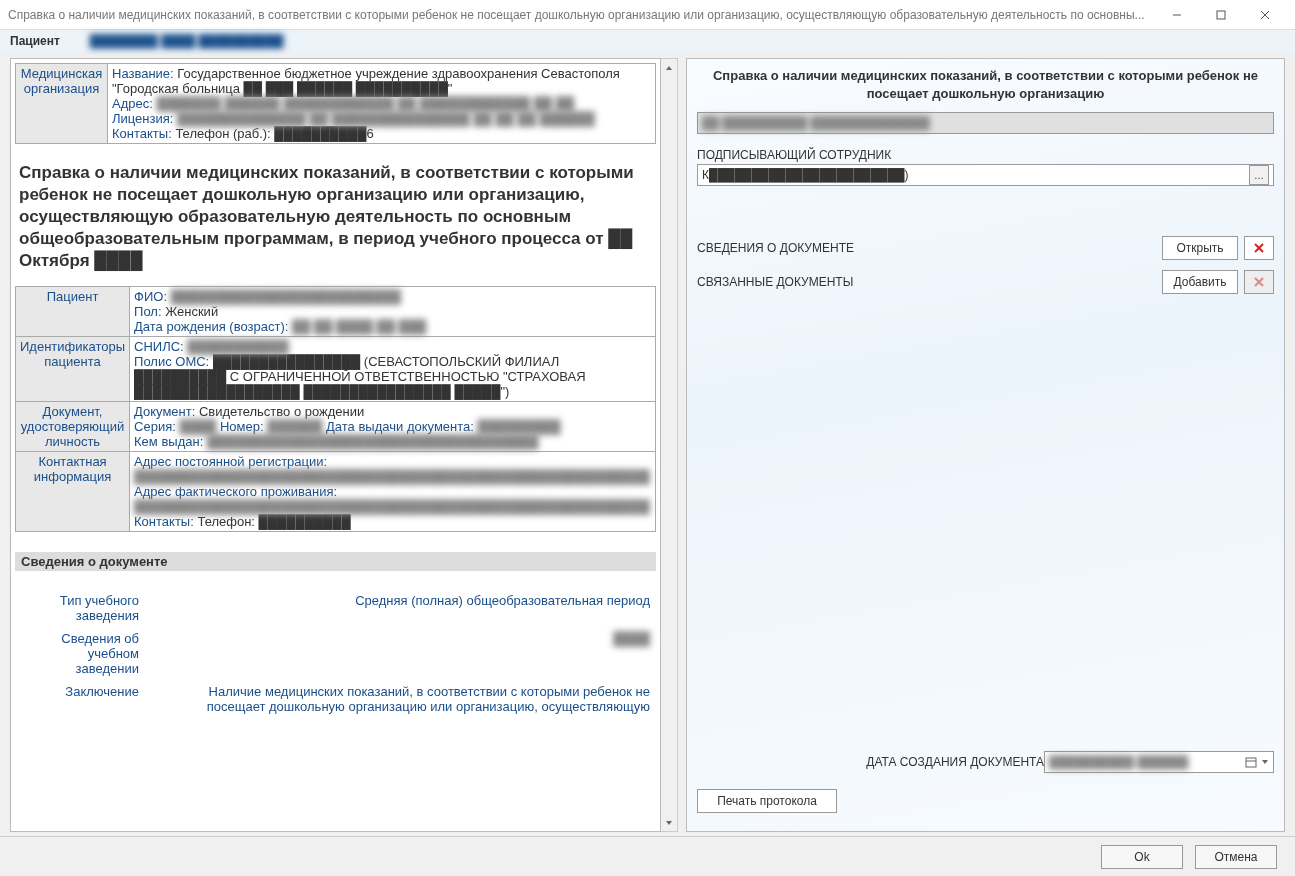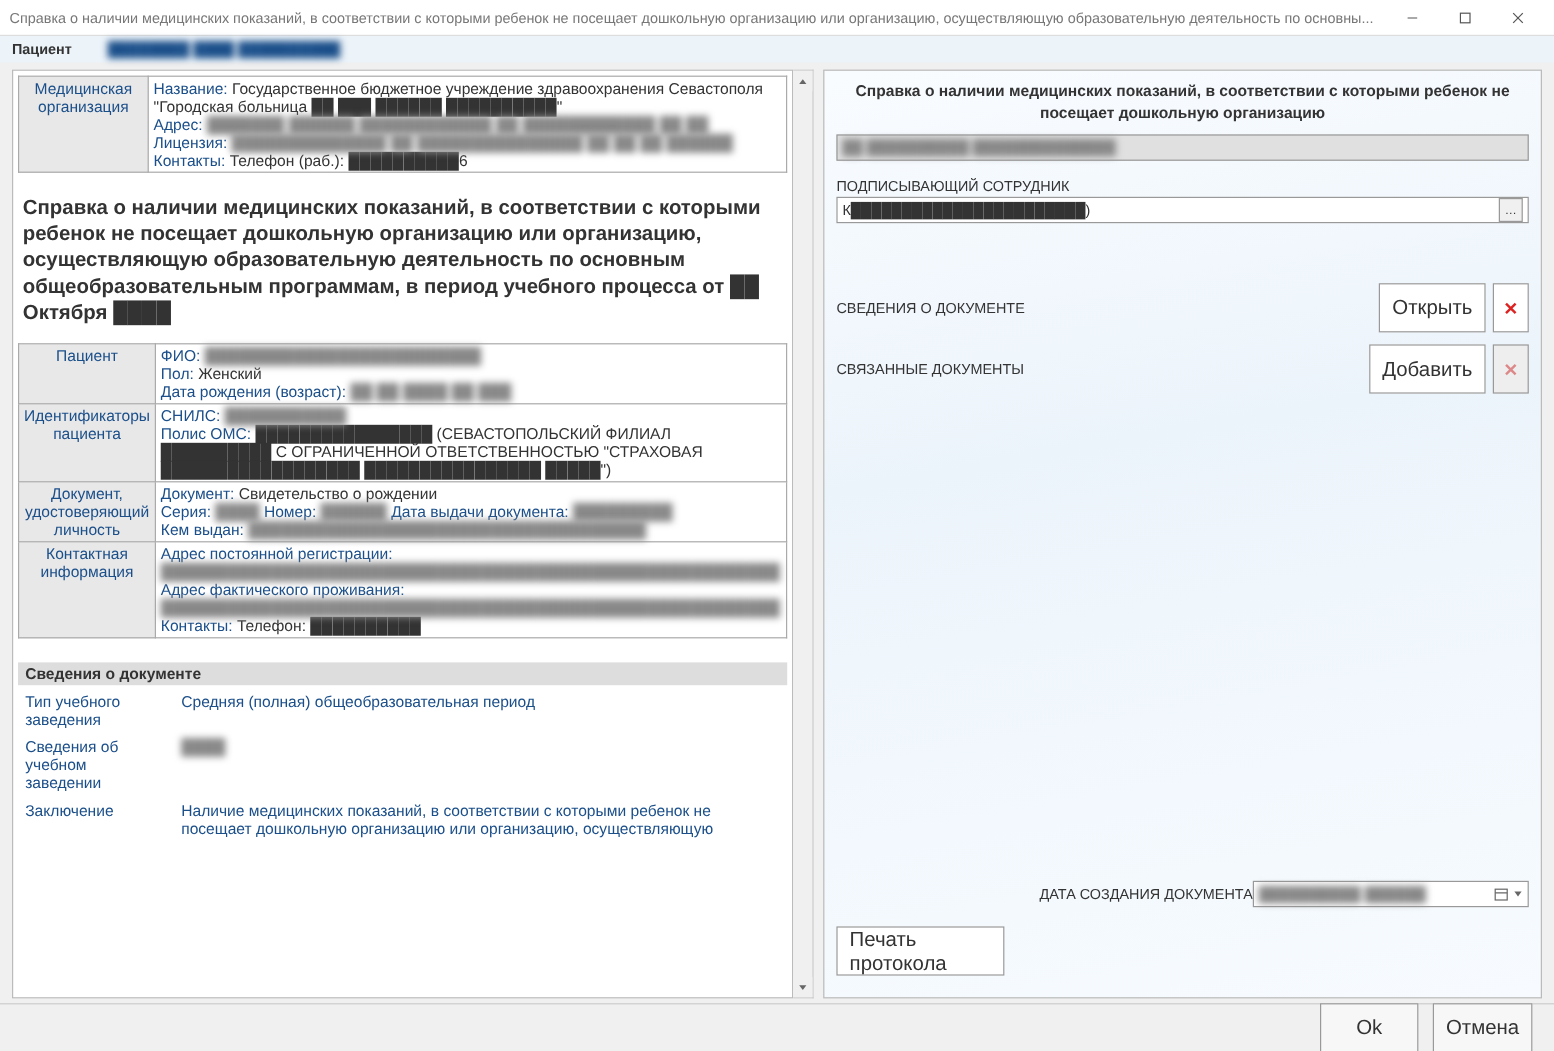--- a/index.html
+++ b/index.html
@@ -82,21 +82,21 @@
   }
   .org-table td, .pat-table td {
     border: 1px solid #aaa;
     padding: 2px 4px;
     vertical-align: top;
   }
   .org-table .side, .pat-table .side {
     background: #e8e8e8;
     text-align: center;
     color: #1b4f8a;
-    width: 108px;
+    width: 92px;
     font-size: 13px;
   }
   .fld { color: #1b4f8a; font-weight: normal; }
   .val-inline { color:#333; }
   .blur { filter: blur(3px); display:inline-block; color:#888; }
   .mid-title {
     font-size: 17px;
     font-weight: bold;
     padding: 18px 4px 14px 4px;
     line-height: 1.3;
@@ -106,21 +106,22 @@
     font-weight: bold;
     padding: 2px 6px;
     margin-top: 20px;
     font-size: 13px;
   }
   .doc-info {
     width:100%;
     border-collapse:collapse;
     font-size:13px;
     color:#1b4f8a;
-    margin-top:2px;
+    margin-top:18px;
+    text-align:right;
   }
   .doc-info td { padding: 4px 6px; vertical-align:top; }
   .doc-info td:first-child { width:130px; }
   .right {
     flex: 1;
     background: linear-gradient(170deg, #f9fcff 0%, #ecf4fb 40%, #f7fbff 100%);
     border: 1px solid #bbb;
     padding: 8px 10px;
     display:flex;
     flex-direction:column;
@@ -154,25 +155,25 @@
     font-size:10px;
   }
   .row-action {
     display:flex;
     justify-content:space-between;
     align-items:center;
     margin-top:24px;
   }
   .row-action .actions { display:flex; gap:6px; }
   .btn {
-    height:41px;
+    height:24px;
     min-width:76px;
     border:1px solid #999;
     background:#fff;
-    font-size:17px;
+    font-size:12px;
     padding:0 10px;
     display:flex;
     align-items:center;
     justify-content:center;
     cursor:pointer;
   }
   .btn.icon-only { min-width:30px; width:30px; padding:0; }
   .btn svg { width:12px; height:12px; }
   .spacer { flex:1; }
   .date-row {

